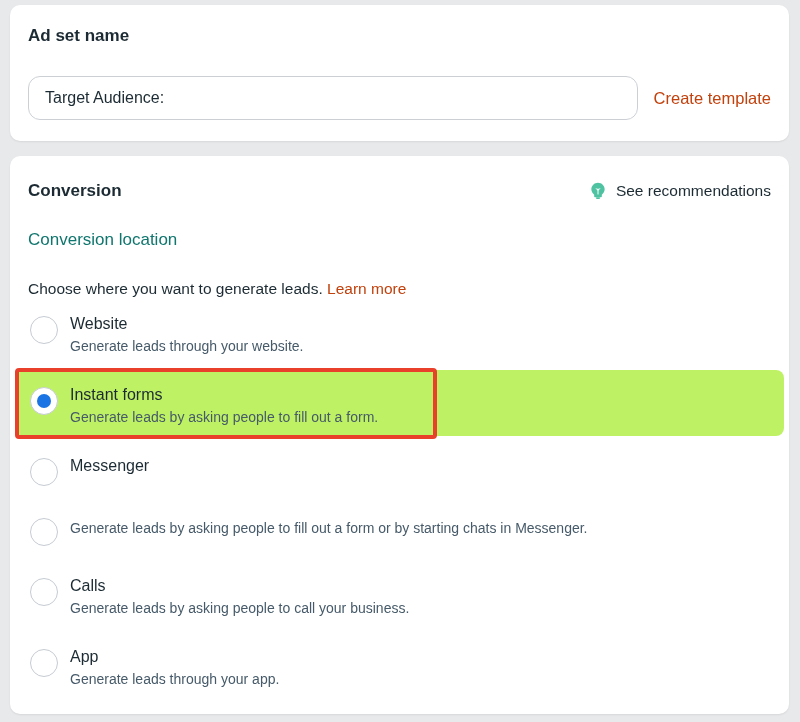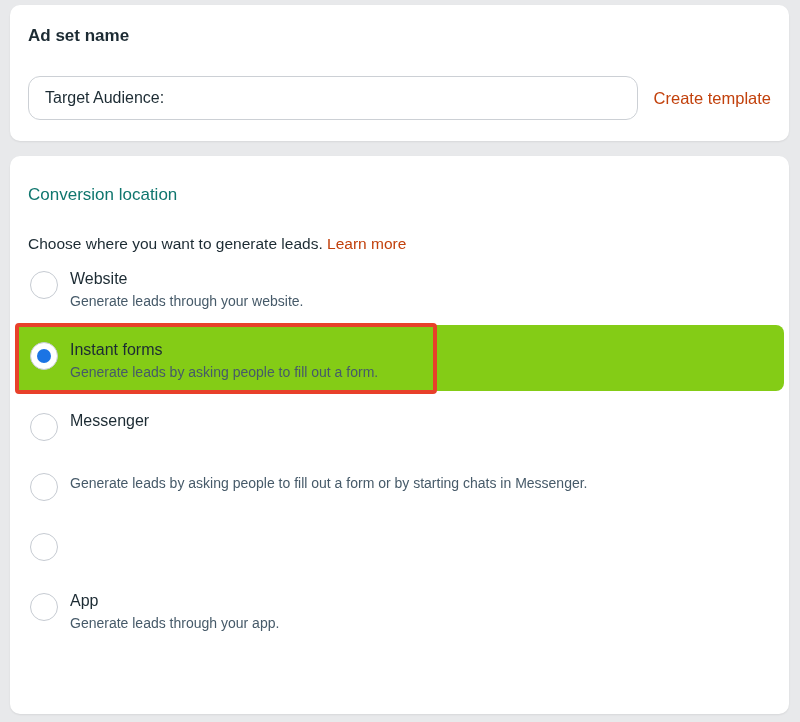--- a/index.html
+++ b/index.html
@@ -55,21 +55,21 @@
 
   .options { margin:1px -13px 0 -13px; }
   .option {
     display:flex;
     padding:15px 0 10px 15px;
     margin-bottom:5px;
     position:relative;
     border-radius:8px;
     cursor:pointer;
   }
-  .option.highlighted { background:#84cc16; }
+  .option.highlighted { background:#bef264; }
   .radio {
     width:28px; height:28px;
     border-radius:50%;
     border:1px solid #c6cbd2;
     background:#fff;
     flex-shrink:0;
     margin-top:2px;
     display:flex; align-items:center; justify-content:center;
   }
   .radio .dot { display:none; }
@@ -98,20 +98,32 @@
 
 <div class="card" id="adset-card">
   <h2 class="card-title">Ad set name</h2>
   <div class="input-row">
     <input class="text-input" type="text" value="Target Audience:" style="">
     <a class="link">Create template</a>
   </div>
 </div>
 
 <div class="card" id="conversion-card">
+  <div class="conv-header">
+    <h2 class="card-title">Conversion</h2>
+    <div class="recommendations">
+      <svg viewBox="0 0 24 24">
+        <path fill="#4fc3a1" d="M12 2c-4.4 0-8 3.5-8 7.9 0 2.7 1.4 5 3.4 6.5v2.1c0 .6.5 1 1 1h7.2c.5 0 1-.4 1-1v-2.1c2-1.5 3.4-3.8 3.4-6.5C20 5.5 16.4 2 12 2z"></path>
+        <path fill="#ffffff" d="M10 9.2l2 2 2-2" stroke="#ffffff" stroke-width="1.2" stroke-linecap="round"></path>
+        <path stroke="#ffffff" stroke-width="1.2" d="M12 11.2v4.5" stroke-linecap="round"></path>
+        <rect fill="#4fc3a1" x="9.5" y="19.5" width="5" height="2" rx="1"></rect>
+      </svg>
+      <span>See recommendations</span>
+    </div>
+  </div>
 
   <div class="conv-location">Conversion location</div>
 
   <div class="intro"><span>Choose where you want to generate leads.</span>
     <a class="link">Learn more</a>
   </div>
 
   <div class="options">
 
     <div class="option">
@@ -142,20 +154,24 @@
 
     <div class="option">
       <div class="radio"></div>
       <div class="option-text">
         <div class="option-desc">Generate leads by asking people to fill out a form or by starting chats in Messenger.</div>
       </div>
     </div>
 
     <div class="option">
       <div class="radio"></div>
+      <div class="option-text">
+        <div class="option-label">Calls</div>
+        <div class="option-desc">Generate leads by asking people to call your business.</div>
+      </div>
     </div>
 
     <div class="option">
       <div class="radio"></div>
       <div class="option-text">
         <div class="option-label">App</div>
         <div class="option-desc">Generate leads through your app.</div>
       </div>
     </div>
 

